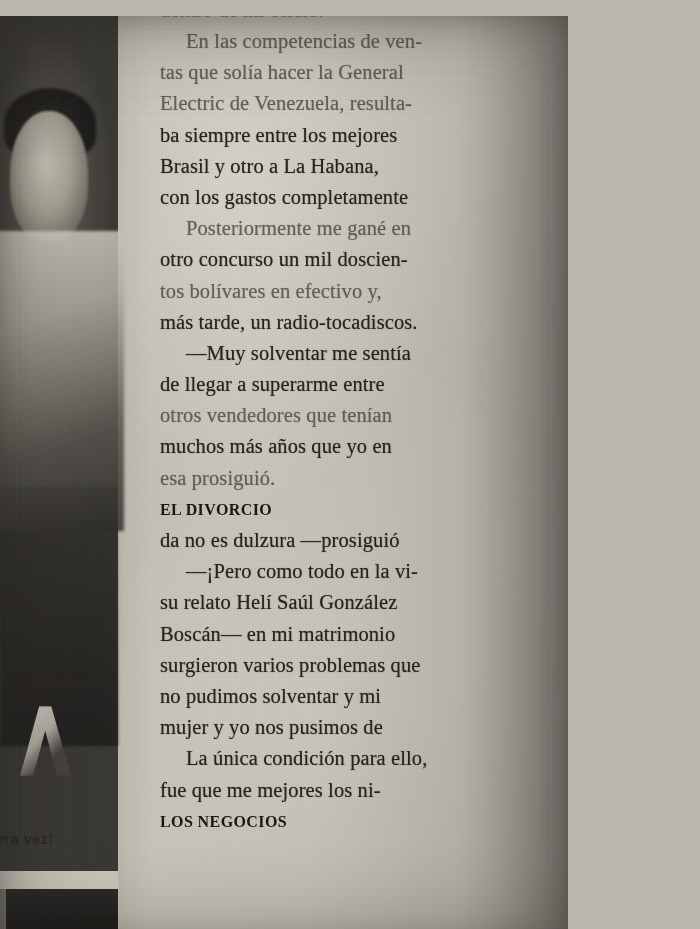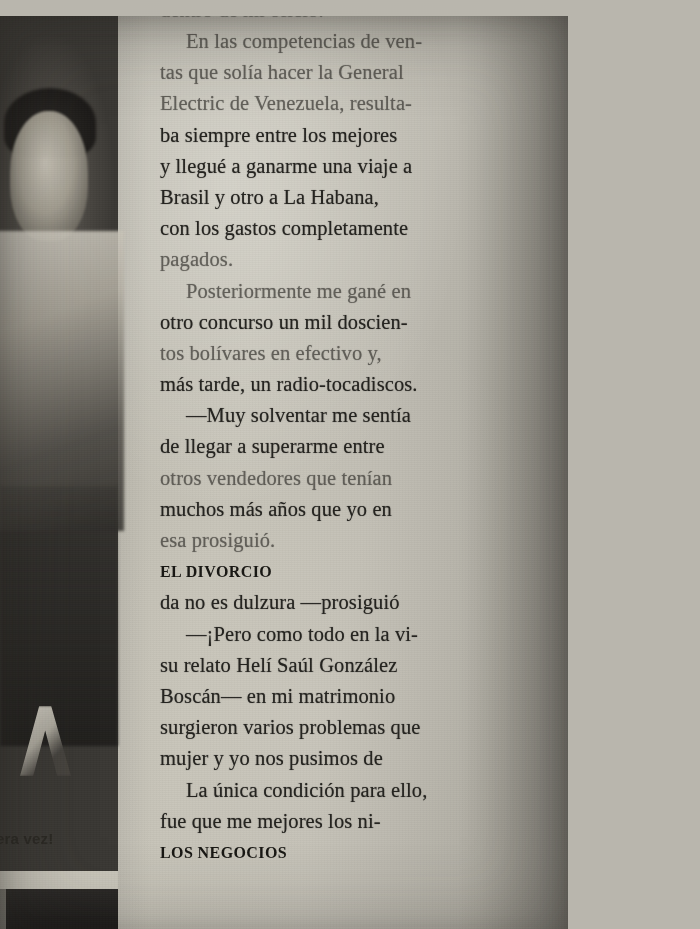--- a/index.html
+++ b/index.html
@@ -246,30 +246,24 @@
     <div class="line just faded">
       <span>tas que solía hacer la General</span>
     </div>
     <div class="line just faded">
       <span>Electric de Venezuela, resulta-</span>
     </div>
     <div class="line just">
       <span>ba siempre entre los mejores</span>
     </div>
     <div class="line just">
-      <span>y llegué a ganarme una viaje a</span>
-    </div>
-    <div class="line just">
       <span>Brasil y otro a La Habana,</span>
     </div>
     <div class="line just">
       <span>con los gastos completamente</span>
-    </div>
-    <div class="line faded">
-      <span>pagados.</span>
     </div>
 
     <div class="line just indent faded">
       <span>Posteriormente me gané en</span>
     </div>
     <div class="line just">
       <span>otro concurso un mil doscien-</span>
     </div>
     <div class="line just faded">
       <span>tos bolívares en efectivo y,</span>
@@ -303,20 +297,23 @@
       <span>—¡Pero como todo en la vi-</span>
     </div>
     <div class="line just">
       <span>su relato Helí Saúl González</span>
     </div>
     <div class="line just">
       <span>Boscán—  en mi matrimonio</span>
     </div>
     <div class="line just">
       <span>surgieron varios problemas que</span>
+    </div>
+    <div class="line just">
+      <span>no pudimos solventar y mi</span>
     </div>
     <div class="line just">
       <span>mujer y yo nos pusimos de</span>
     </div>
 
     <div class="line just indent">
       <span>La única condición para ello,</span>
     </div>
     <div class="line just">
       <span>fue que me mejores los ni-</span>

